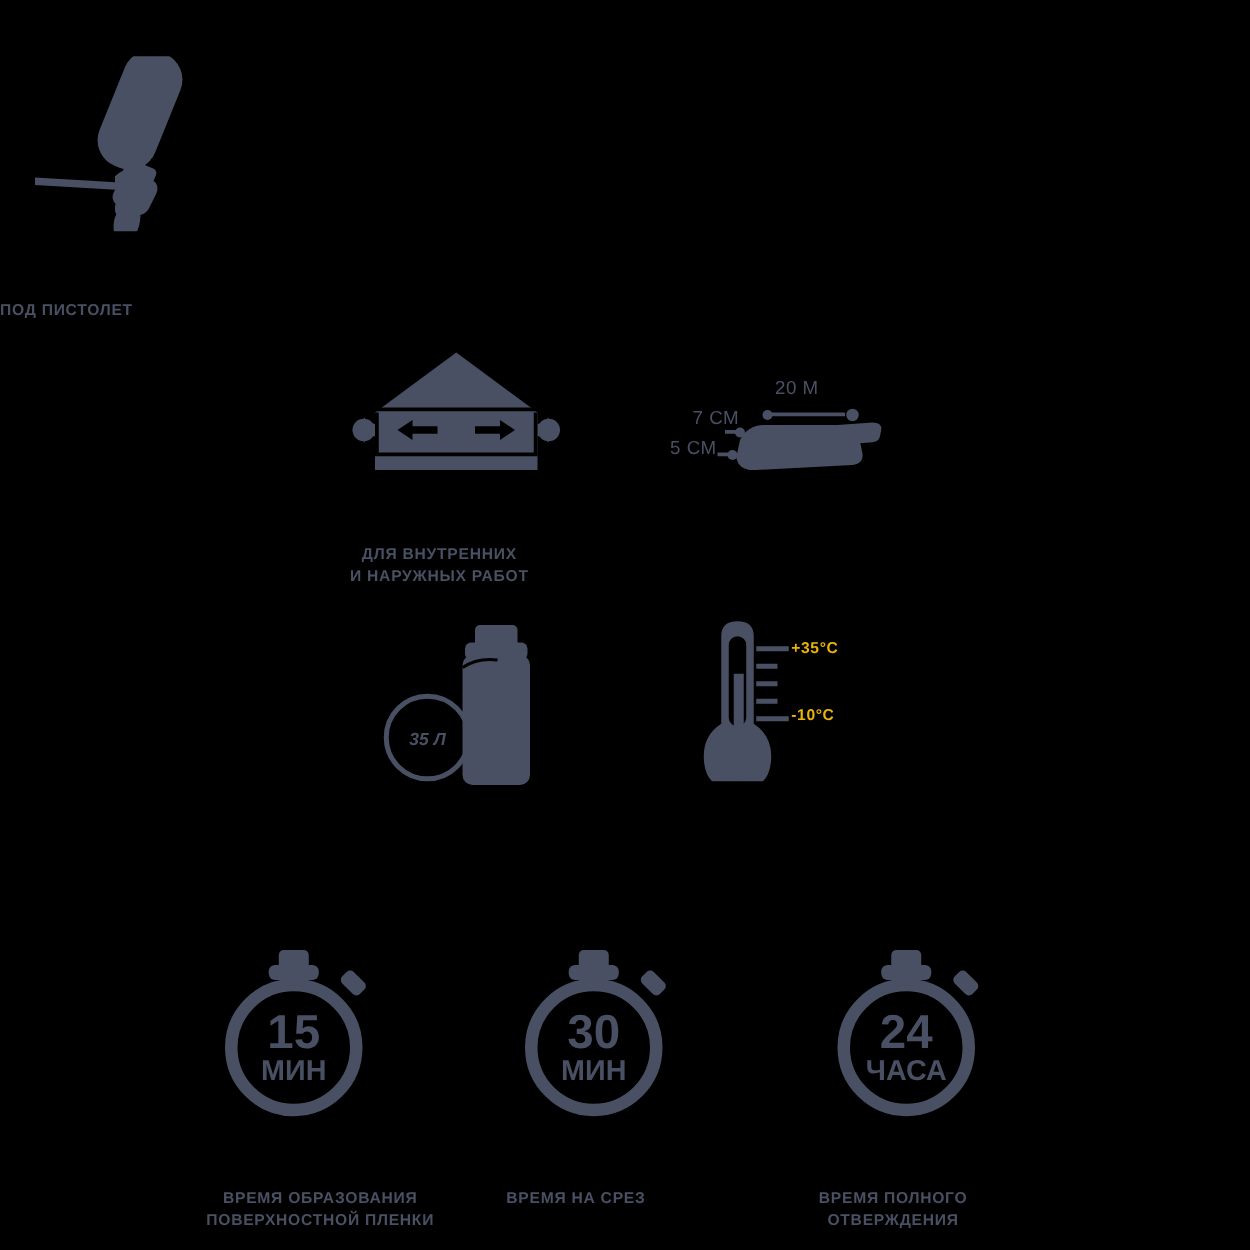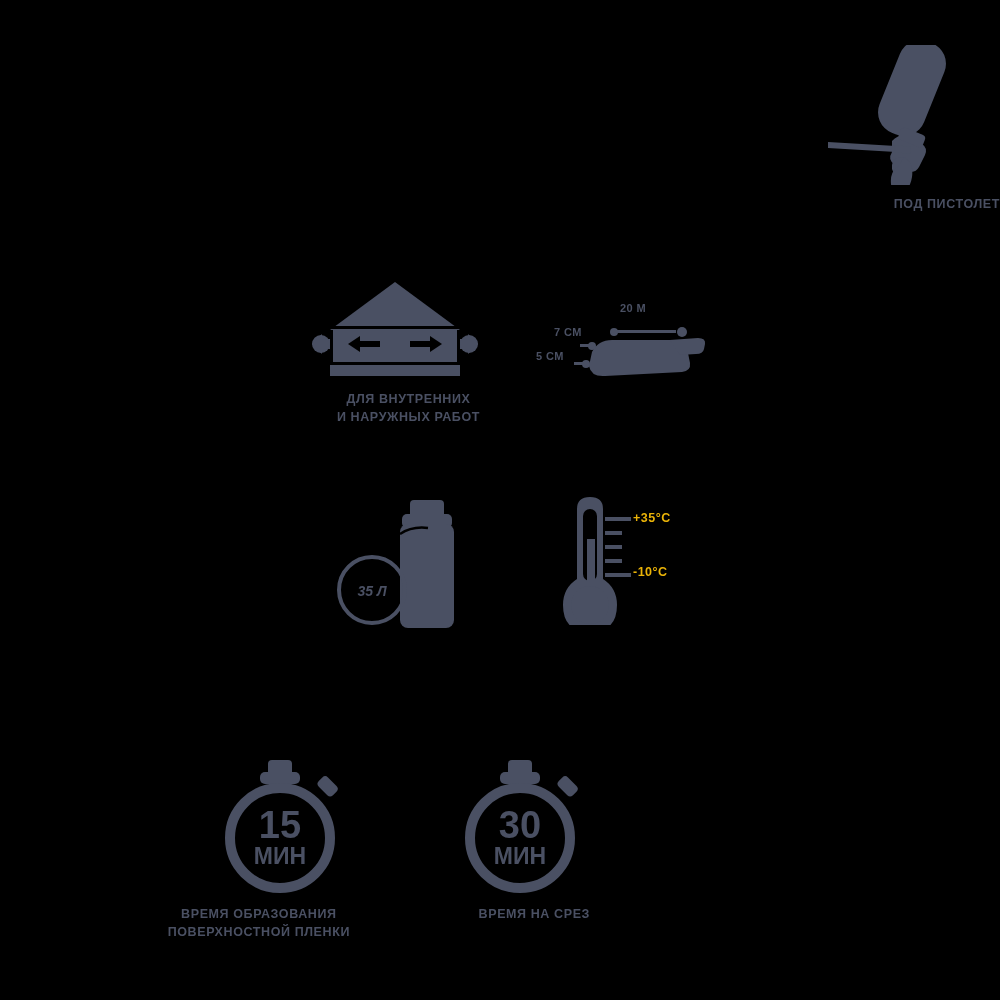--- a/index.html
+++ b/index.html
@@ -4,21 +4,21 @@
 <style>
   * { margin:0; padding:0; box-sizing:border-box; }
   html, body {
     width:1000px; height:1000px;
     background:#000000;
     font-family:"Liberation Sans", sans-serif;
     overflow:hidden;
   }
   #stage { position:relative; width:1000px; height:1000px; }
 
-  .node { position:absolute; display:flex; flex-direction:column; align-items:flex-end; }
+  .node { position:absolute; display:flex; flex-direction:column; align-items:flex-start;gap:44px; }
   .icon-wrap { display:flex; align-items:center; justify-content:center; }
   .caption {
     margin-top:10px;
     color:#4a5063;
     font-weight:bold;
     font-size:12.5px;
     letter-spacing:0.6px;
     line-height:1.45;
     text-align:center;
     white-space:pre-line;
@@ -27,22 +27,22 @@
   
   #gun-node { left:0; top:45px; width:1000px; }
 
   
   #house-node { left:280px; top:278px; width:200px; }
   #bead-node  { left:530px; top:300px; width:200px; }
 
   .mini-label {
     position:absolute;
     color:#4a5063;
-    font-weight:bold;
-    font-size:11px;
+    font-weight:normal;
+    font-size:15px;
     letter-spacing:0.4px;
     white-space:nowrap;
   }
 
   
   #volume-node { left:300px; top:498px; width:190px;font-style:italic; }
   #temp-node   { left:525px; top:495px; width:210px; }
 
   .temp-label {
     position:absolute;
@@ -207,14 +207,30 @@
           <rect x="108" y="20" width="20" height="13" rx="4" transform="rotate(45 118 26)"></rect>
         </g>
         <circle cx="70" cy="78" r="50" fill="none" stroke="#4a5063" stroke-width="10"></circle>
         <text class="watch-big" x="70" y="78" text-anchor="middle">30</text>
         <text class="watch-small" x="70" y="104" text-anchor="middle">МИН</text>
       </svg>
     </div>
     <div class="caption">ВРЕМЯ НА СРЕЗ</div>
   </div>
 
+  <div class="node" id="watch-3">
+    <div class="icon-wrap">
+      <svg width="140" height="135" viewBox="0 0 140 135">
+        <g fill="#4a5063">
+          <rect x="58" y="0" width="24" height="16" rx="4"></rect>
+          <rect x="50" y="12" width="40" height="12" rx="5"></rect>
+          <rect x="108" y="20" width="20" height="13" rx="4" transform="rotate(45 118 26)"></rect>
+        </g>
+        <circle cx="70" cy="78" r="50" fill="none" stroke="#4a5063" stroke-width="10"></circle>
+        <text class="watch-big" x="70" y="78" text-anchor="middle">24</text>
+        <text class="watch-small" x="70" y="104" text-anchor="middle">ЧАСА</text>
+      </svg>
+    </div>
+    <div class="caption">ВРЕМЯ ПОЛНОГО
+ОТВЕРЖДЕНИЯ</div>
+  </div>
 
 </div>
 
 </body></html>

